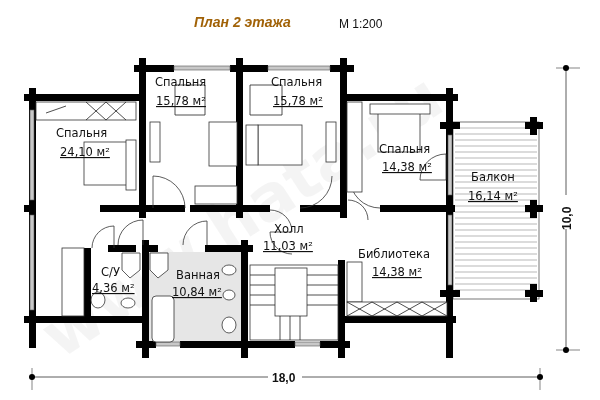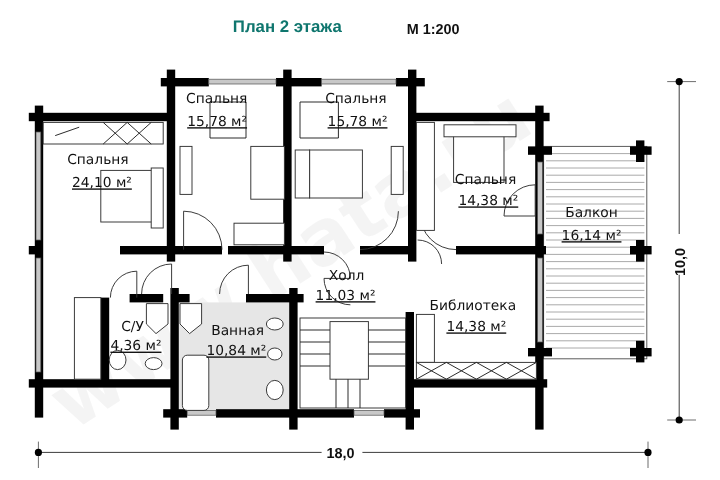--- a/index.html
+++ b/index.html
@@ -1,18 +1,18 @@
 <!DOCTYPE html>
 <html><head>
 <meta charset="utf-8">
 <style>
   html, body { margin: 0; padding: 0; background: #ffffff; }
   body { width: 600px; height: 400px; position: relative; overflow: hidden; font-family: "Liberation Sans", sans-serif; }
-  .title { position: absolute; top: 14px; left: 194px; font-size: 14px; font-weight: bold; color: #0f766e; }
-  .scale { position: absolute; top: 17px; left: 339px; font-size: 12px; font-weight: bold; color: #111; }
+  .title { position: absolute; top: 14px; left: 194px; font-size: 14px; font-weight: bold; color: #a16207; font-style: italic; }
+  .scale { position: absolute; top: 17px; left: 339px; font-size: 12px; font-weight: normal; color: #111; }
   svg { position: absolute; left: 0; top: 0; }
   .lbl { font-family: "DejaVu Sans", sans-serif; font-size: 11.5px; fill: #111; }
   .area { font-family: "DejaVu Sans", sans-serif; font-size: 11.5px; fill: #111; text-decoration: underline; }
   .dim { font-family: "Liberation Sans", sans-serif; font-size: 12px; font-weight: bold; fill: #111; }
   .wall { fill: #000; }
   .thin { stroke: #222; stroke-width: 0.8; fill: none; }
   .furn { stroke: #333; stroke-width: 0.8; fill: #fff; }
   .door { stroke: #333; stroke-width: 0.8; fill: none; }
   .win { fill: #c8c8c8; stroke: #555; stroke-width: 0.6; }
 </style>

